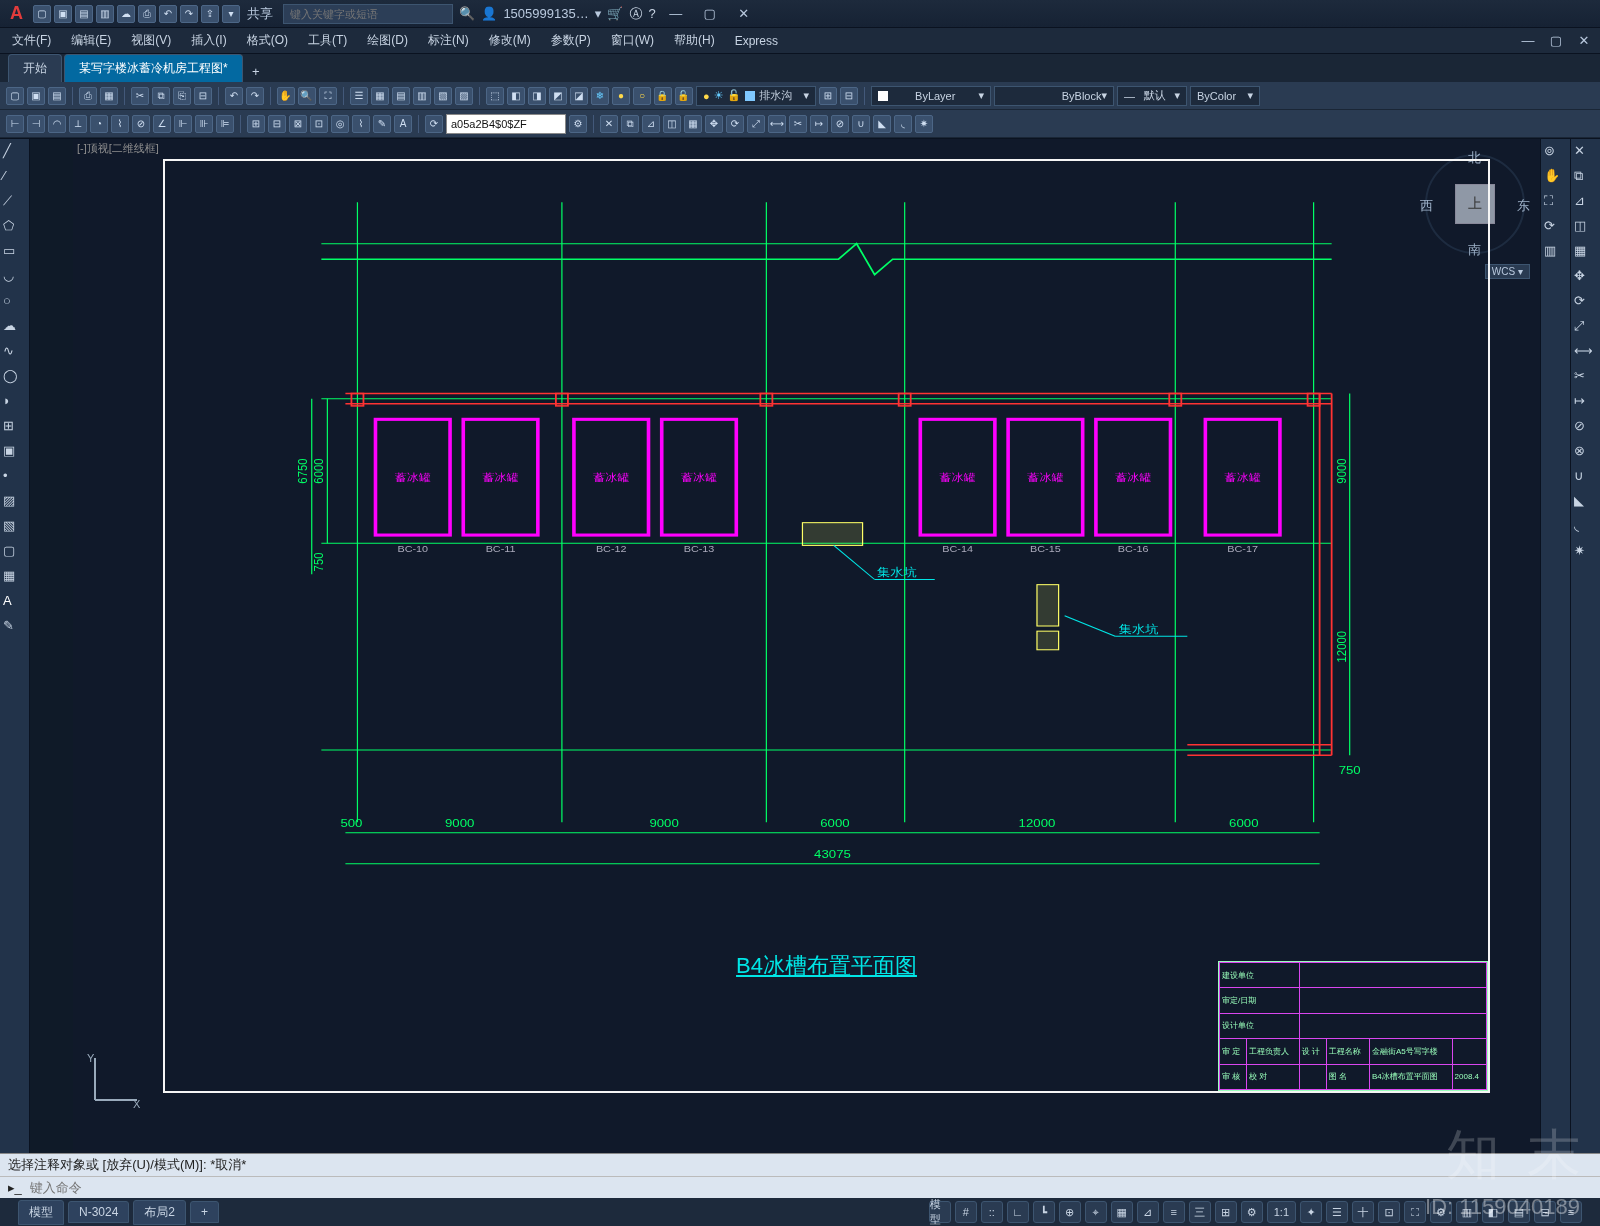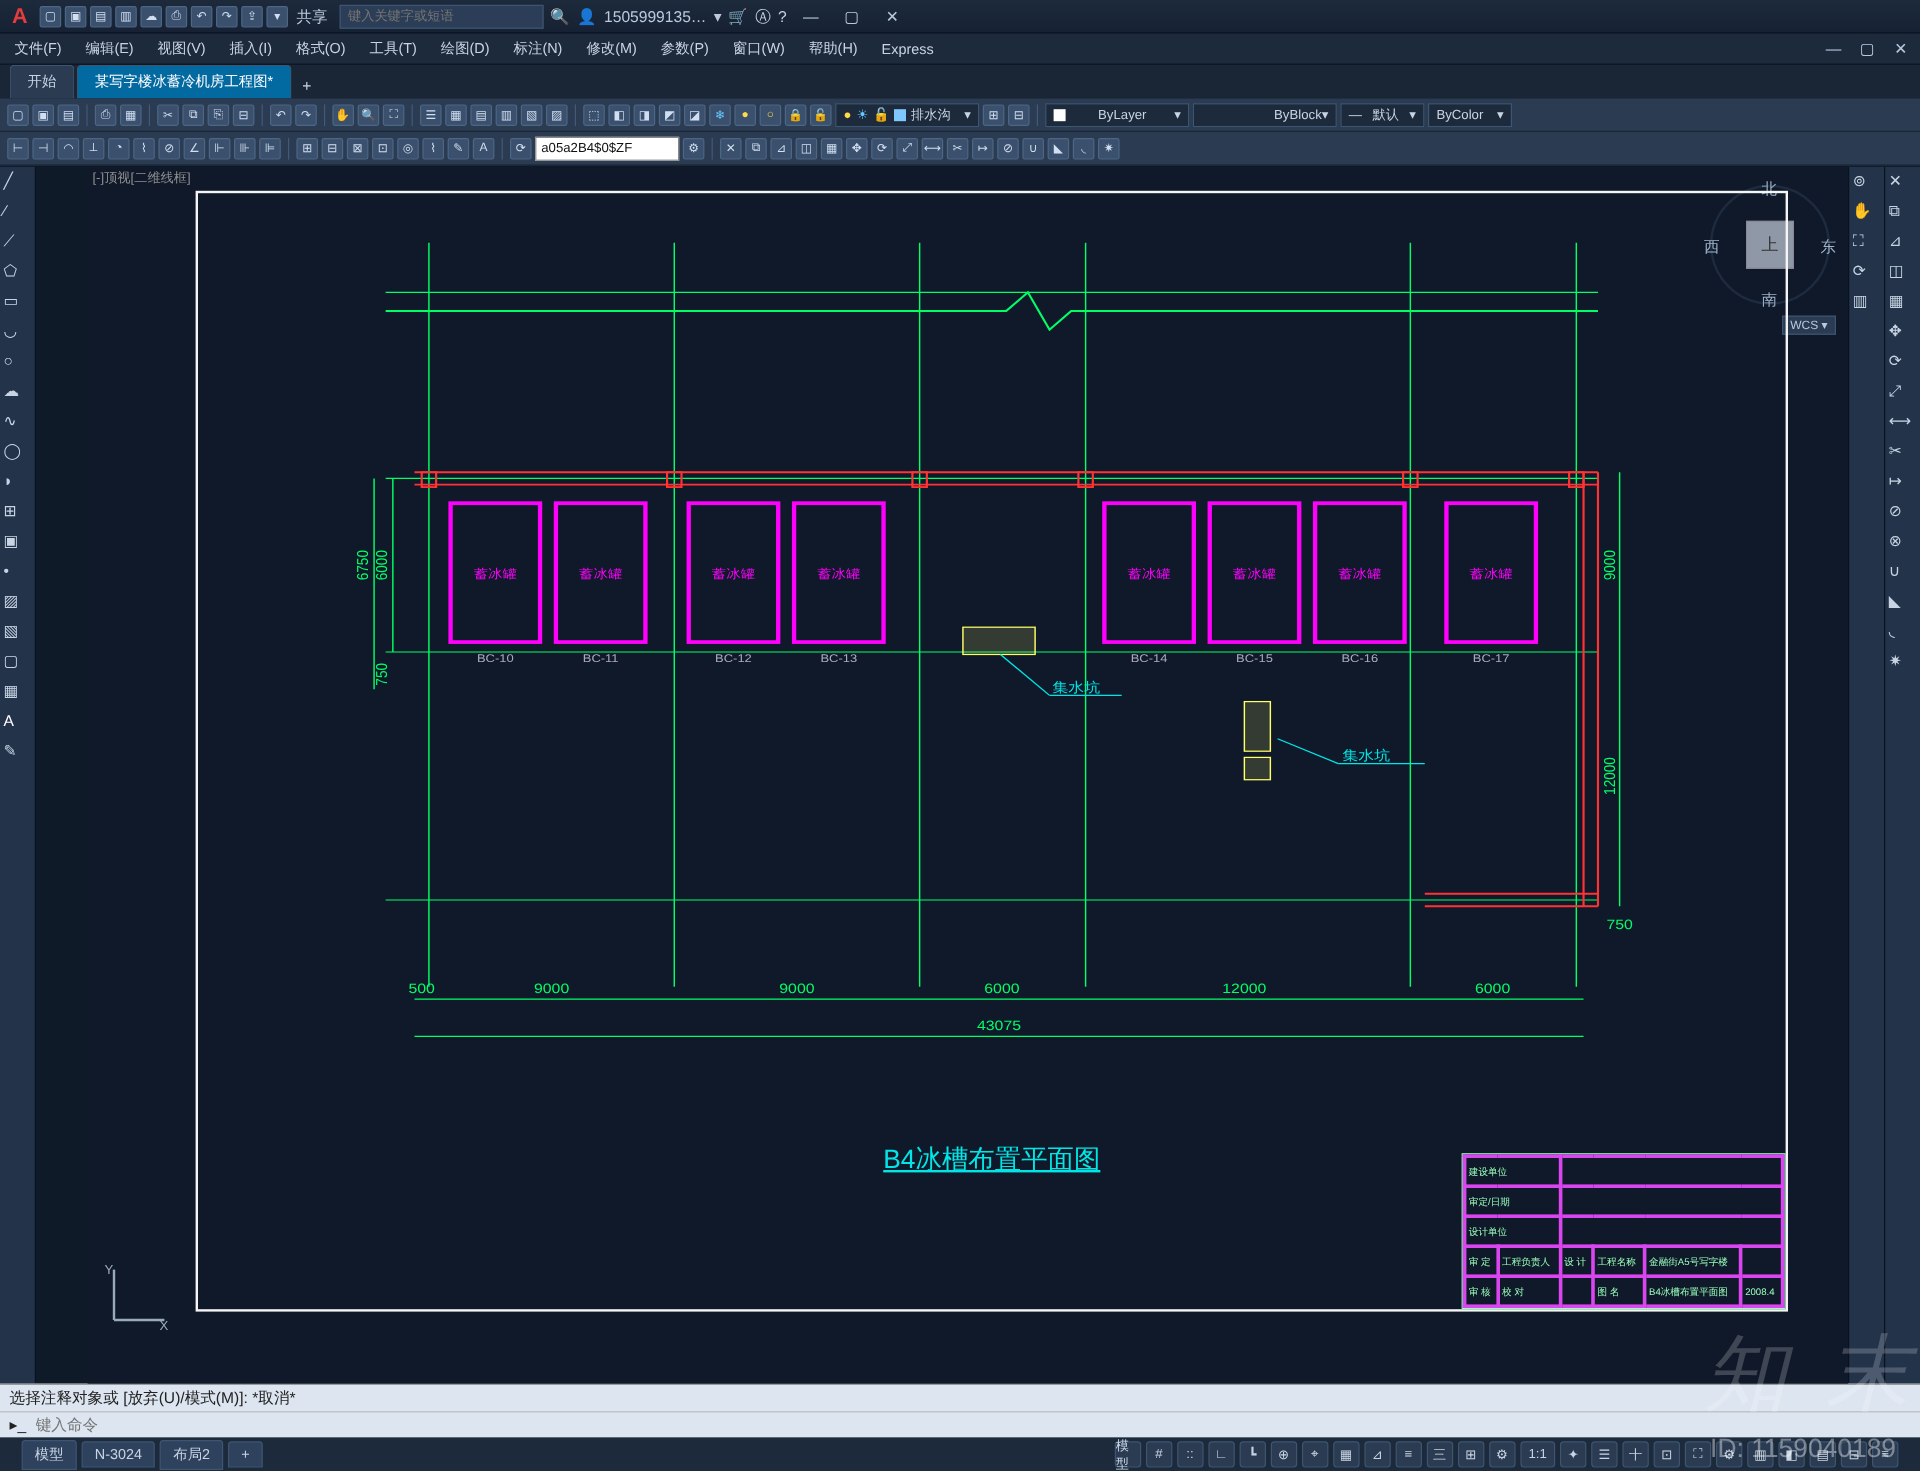--- a/index.html
+++ b/index.html
@@ -63,21 +63,21 @@
   .nav-cube .ring{position:absolute;inset:5px;border:2px solid #3a506d55;border-radius:50%;}
   .nav-cube .cube{position:absolute;top:35px;left:35px;width:40px;height:40px;background:#cfd8e4aa;border:1px solid #889;display:flex;align-items:center;justify-content:center;color:#333;font-size:14px;}
   .nav-cube .lbl{position:absolute;font-size:13px;}
   .nav-cube .wcs{position:absolute;bottom:-20px;right:0;background:#2a3b52;border:1px solid #3d5570;padding:1px 6px;font-size:10px;color:#b9c9de;}
 
   
   .sheet{position:absolute;top:20px;left:90px;right:50px;bottom:60px;border:2px solid var(--white);}
   .title-in{position:absolute;left:50%;transform:translateX(-50%);bottom:110px;color:var(--cyan);font-size:22px;text-decoration:underline;}
   .titleblock{position:absolute;right:0;bottom:0;width:270px;height:130px;border:1px solid #9fb;}
   .titleblock table{width:100%;height:100%;border-collapse:collapse;}
-  .titleblock td{border:3px solid #d946ef;color:#9fb;font-size:8px;padding:3px 2px;}
+  .titleblock td{border:1px solid #d946ef;color:#9fb;font-size:8px;padding:3px 2px;}
   .ucs{position:absolute;left:12px;bottom:40px;color:#aab;font-size:12px;}
 
   
   svg.dwg{position:absolute;inset:0;width:100%;height:100%;}
   .grid line{stroke:var(--green);stroke-width:1;}
   .wall line,.wall rect{stroke:var(--red);stroke-width:1.5;fill:none;}
   .slot{stroke:var(--magenta);stroke-width:3;fill:none;}
   .slot-lbl{fill:var(--magenta);font-size:10px;text-anchor:middle;}
   .sub-lbl{fill:#aab;font-size:9px;text-anchor:middle;}
   .dim{stroke:var(--green);stroke-width:1;}
@@ -89,21 +89,21 @@
 
   
   .cmdline{background:#dce5f0;color:#222;border-top:1px solid #888;font-size:13px;}
   .cmdline .row{padding:2px 8px;display:flex;align-items:center;gap:6px;}
   .cmdline input{flex:1;border:none;background:transparent;color:#444;font-size:13px;}
   .status{height:28px;background:#1d2a3c;display:flex;align-items:center;gap:4px;padding:0 18px;color:#c8d4e3;font-size:12px;}
   .status .stab{padding:3px 10px;background:#2e425e;border:1px solid #3d5570;border-radius:3px 3px 0 0;cursor:pointer;}
   .status .spacer{flex:1;}
   .status .sic{width:22px;height:22px;background:#2a3b52;border:1px solid #3d5570;border-radius:3px;display:flex;align-items:center;justify-content:center;font-size:11px;cursor:pointer;}
 
-  .wm-big{position:absolute;right:3px;bottom:34px;color:#ffffff33;font-size:70px;letter-spacing:6px;font-weight:300;pointer-events:none;font-style:italic;}
+  .wm-big{position:absolute;right:13px;bottom:34px;color:#ffffff33;font-size:54px;letter-spacing:6px;font-weight:300;pointer-events:none;}
   .wm-id{position:absolute;right:20px;bottom:6px;color:#ffffff66;font-size:22px;pointer-events:none;}
   .tabhint{position:absolute;top:2px;left:4px;color:#8f8f8f;font-size:11px;}
 </style>
 </head>
 <body>
 
 <div class="app">
 
   <div class="titlebar">
     <span class="logo">A</span>

